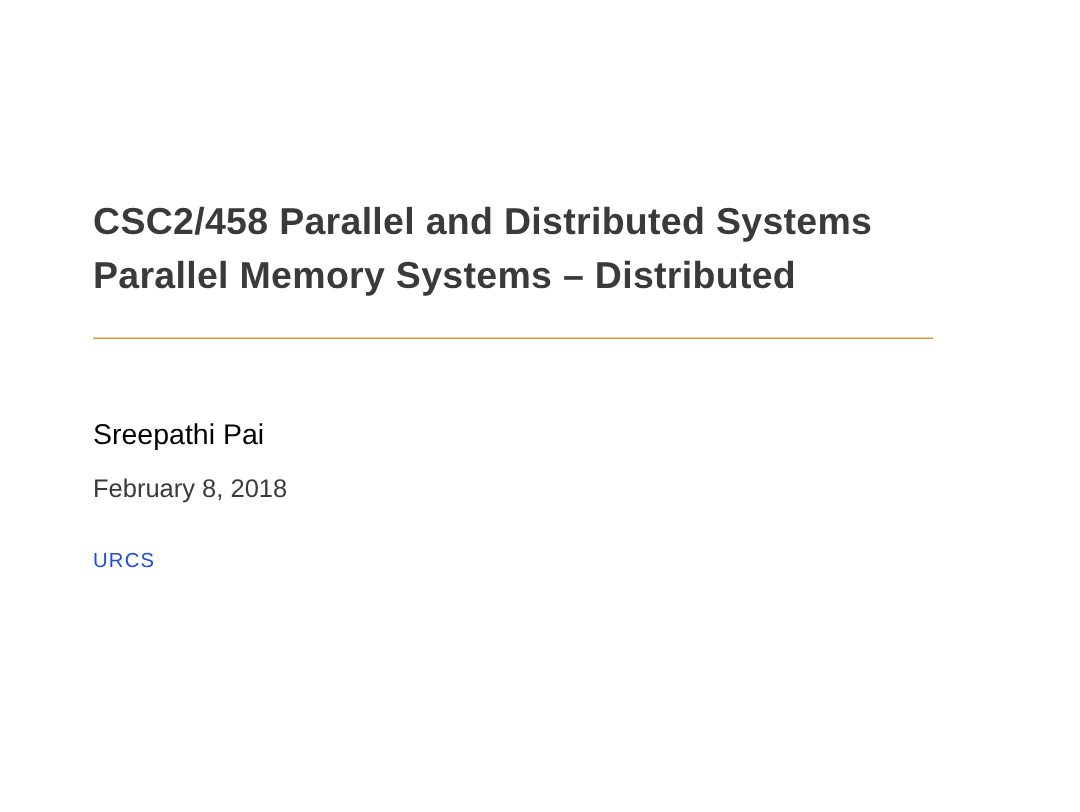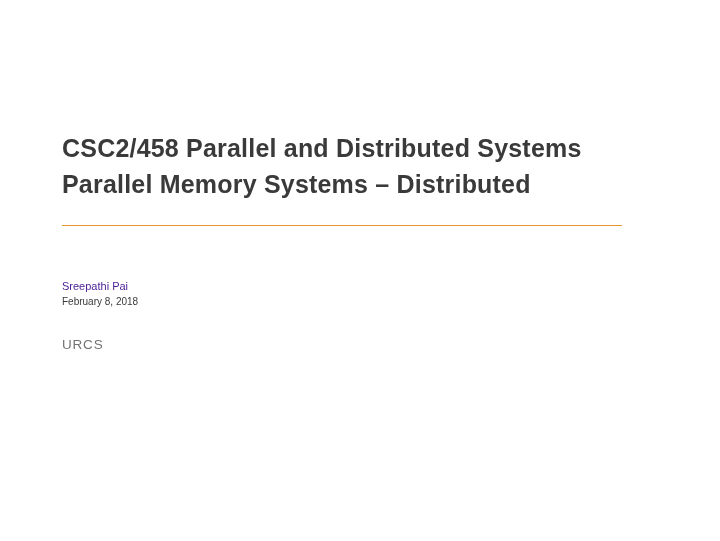--- a/index.html
+++ b/index.html
@@ -25,33 +25,33 @@
     color: #3a3a3a;
     letter-spacing: 0.2px;
   }
   .rule {
     border: none;
     border-top: 1px solid #e29a2e;
     margin-top: 18px;
     margin-bottom: 54px;
   }
   .author {
-    font-size: 11px;
-    color: #4c1d95;
-    margin-bottom: 4px;
+    font-size: 19px;
+    color: #000000;
+    margin-bottom: 14px;
   }
   .date {
-    font-size: 10px;
+    font-size: 17px;
     color: #3a3a3a;
     margin-bottom: 30px;
   }
   .affiliation {
     font-size: 13.5px;
     letter-spacing: 0.8px;
-    color: #737373;
+    color: #1d4ed8;
   }
 </style>
 </head>
 <body>
 
 <div class="slide">
   <div class="title-block">
     <div class="title-line">CSC2/458 Parallel and Distributed Systems</div>
     <div class="title-line">Parallel Memory Systems – Distributed</div>
   </div>

